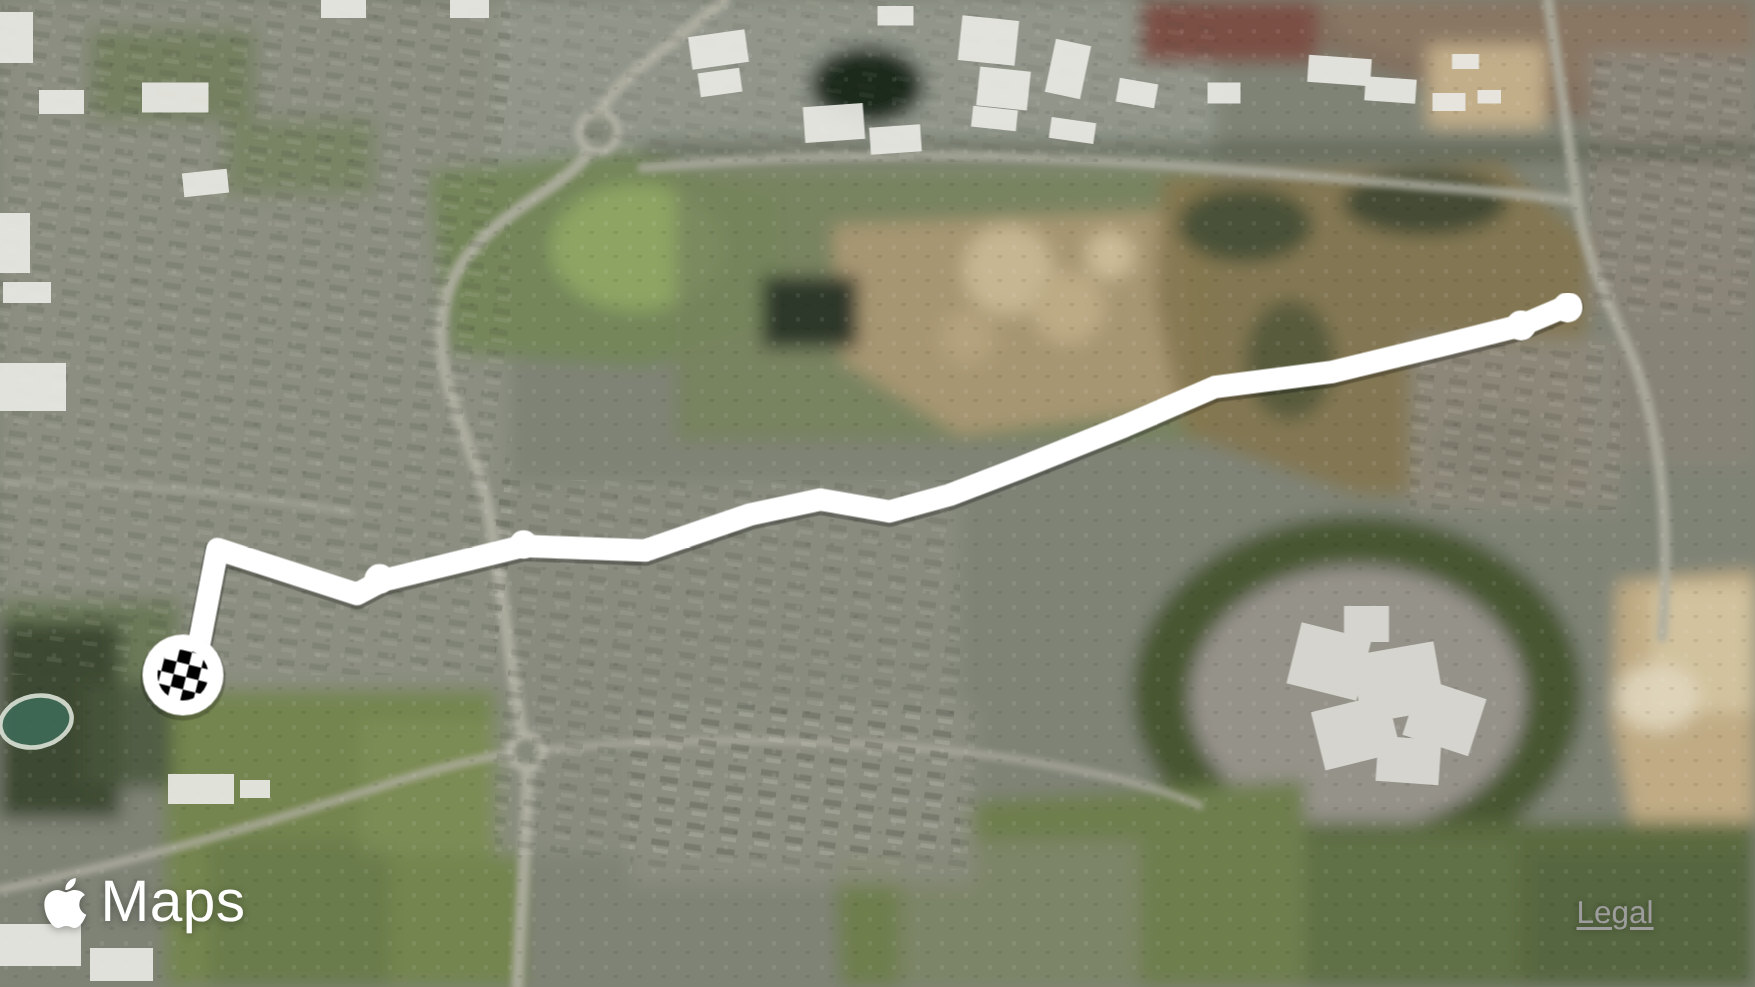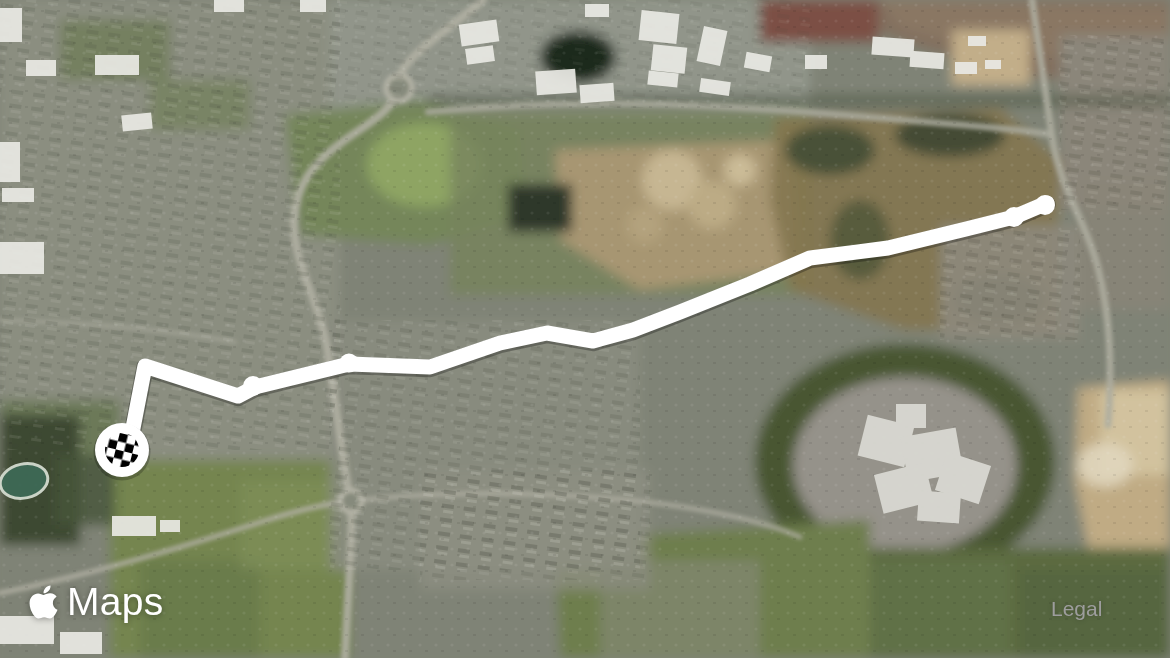--- a/index.html
+++ b/index.html
@@ -5,21 +5,21 @@
   html,body{margin:0;padding:0;background:#111;}
   .stage{position:relative;width:1170px;height:658px;overflow:hidden;
          font-family:"Liberation Sans",sans-serif;background:#7f8376;}
   #map{position:absolute;left:0;top:0;display:block;}
   .maps-logo{position:absolute;left:28px;top:582px;display:flex;align-items:center;gap:8px;
              color:#fff;pointer-events:none;}
   .maps-logo .word{font-size:39px;font-weight:500;letter-spacing:.3px;line-height:1;
                    text-shadow:0 1px 6px rgba(0,0,0,.38);}
   .apple-svg{width:31px;height:38px;filter:drop-shadow(0 1px 3px rgba(0,0,0,.35));}
   .legal{position:absolute;left:1051px;top:597px;font-size:21px;color:#9d9d9d;
-         text-underline-offset:3px;cursor:pointer;
+         text-decoration:underline;text-underline-offset:3px;cursor:pointer;
          text-shadow:0 0 5px rgba(0,0,0,.25);}
 </style>
 </head>
 <body>
 
 <div class="stage">
 
   <svg id="map" width="1170" height="658" viewBox="0 0 1170 658" xmlns="http://www.w3.org/2000/svg">
     <defs>
       <filter id="soft" x="-20%" y="-20%" width="140%" height="140%">

